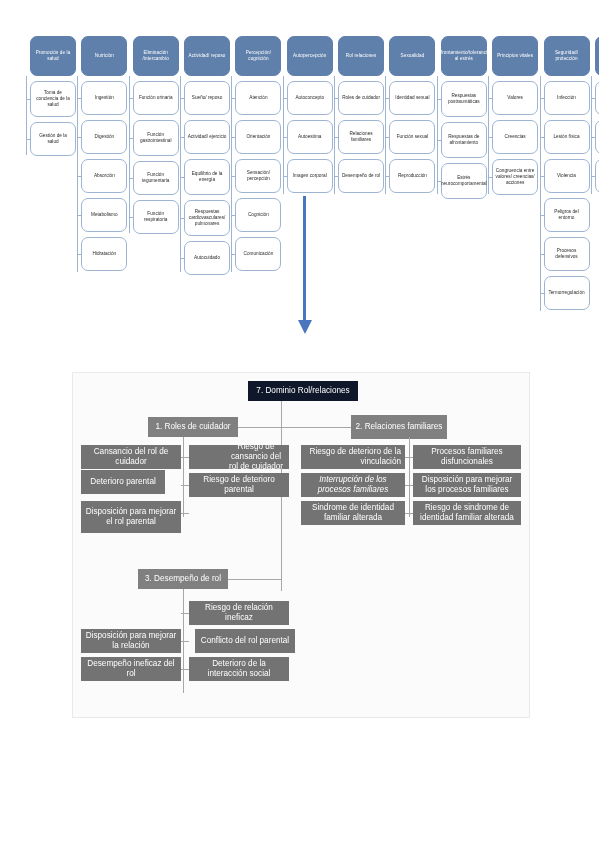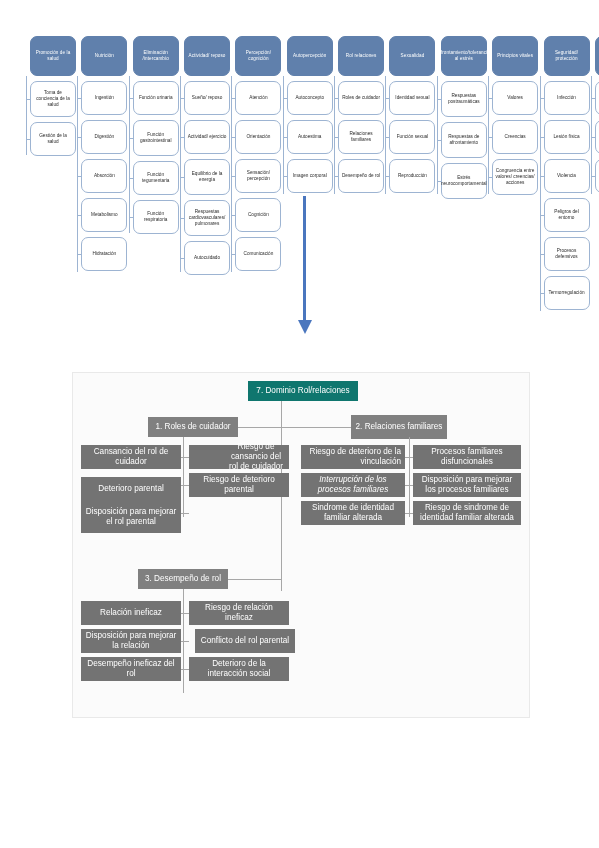--- a/index.html
+++ b/index.html
@@ -52,21 +52,21 @@
     position:absolute;left:72px;top:372px;width:456px;height:344px;
     background:#fbfbfb;border:1px solid #e9e9e9;
   }
   .node{
     position:absolute;box-sizing:border-box;
     color:#ffffff;display:flex;align-items:center;justify-content:center;
     text-align:center;font-size:8.2px;line-height:10.2px;padding:2px 4px;
   }
   .node.blue{background:#737373;}
   .node.gray{background:#808080;}
-  .node.root{background:#0f766e;}
+  .node.root{background:#0f172a;}
   .lnk{position:absolute;background:#a7a7a7;}
   .lnk.v{width:1px;}
   .lnk.h{height:1px;}
 </style>
 </head>
 <body>
 
 <div id="root">
 
   <div id="top-diagram">
@@ -193,21 +193,21 @@
     <div class="shaft"></div>
     <div class="head"></div>
   </div>
 
   <div id="bottom-panel">
       <div class="node root" style="left: 175px; top: 8px; width: 110px; height: 20px;">7. Dominio Rol/relaciones</div>
       <div class="lnk v" style="left: 208px; top: 28px; height: 190px;"></div>
       <div class="node gray" style="left: 75px; top: 44px; width: 90px; height: 20px;">1. Roles de cuidador</div>
       <div class="lnk h" style="left: 165px; top: 54px; width: 43px;"></div>
       <div class="node blue" style="left: 8px; top: 72px; width: 100px; height: 24px;">Cansancio del rol de cuidador</div>
-      <div class="node blue" style="left: 8px; top: 97px; width: 100px; height: 24px; margin-top: 7px;">Deterioro parental</div>
+      <div class="node blue" style="left: 8px; top: 97px; width: 84px; height: 24px;">Deterioro parental</div>
       <div class="node blue" style="left: 8px; top: 128px; width: 100px; height: 32px;">Disposición para mejorar el rol parental</div>
       <div class="node blue" style="left: 116px; top: 72px; width: 100px; height: 24px; padding-left: 38px;">Riesgo de cansancio del rol de cuidador</div>
       <div class="node blue" style="left: 116px; top: 100px; width: 100px; height: 24px;">Riesgo de deterioro parental</div>
       <div class="lnk v" style="left: 110px; top: 64px; height: 80px;"></div>
       <div class="lnk h" style="left: 108px; top: 84px; width: 8px;"></div>
       <div class="lnk h" style="left: 108px; top: 112px; width: 8px;"></div>
       <div class="lnk h" style="left: 108px; top: 140px; width: 8px;"></div>
       <div class="node gray" style="left: 278px; top: 42px; width: 96px; height: 24px;">2. Relaciones familiares</div>
       <div class="lnk h" style="left: 208px; top: 54px; width: 70px;"></div>
       <div class="node blue" style="left: 228px; top: 72px; width: 104px; height: 24px; text-align: right;">Riesgo de deterioro de la vinculación</div>
@@ -216,21 +216,20 @@
       <div class="node blue" style="left: 340px; top: 72px; width: 108px; height: 24px;">Procesos familiares disfuncionales</div>
       <div class="node blue" style="left: 340px; top: 100px; width: 108px; height: 24px;">Disposición para mejorar los procesos familiares</div>
       <div class="node blue" style="left: 340px; top: 128px; width: 108px; height: 24px;">Riesgo de sindrome de identidad familiar alterada</div>
       <div class="lnk v" style="left: 336px; top: 64px; height: 80px;"></div>
       <div class="lnk h" style="left: 332px; top: 84px; width: 8px;"></div>
       <div class="lnk h" style="left: 332px; top: 112px; width: 8px;"></div>
       <div class="lnk h" style="left: 332px; top: 140px; width: 8px;"></div>
       <div class="node gray" style="left: 65px; top: 196px; width: 90px; height: 20px;">3. Desempeño de rol</div>
       <div class="lnk h" style="left: 155px; top: 206px; width: 53px;"></div>
       <div class="lnk v" style="left: 110px; top: 216px; height: 104px;"></div>
-      <div class="node blue" style="left: 8px; top: 228px; width: 100px; height: 24px;">Relación ineficaz</div>
       <div class="node blue" style="left: 8px; top: 256px; width: 100px; height: 24px;">Disposición para mejorar la relación</div>
       <div class="node blue" style="left: 8px; top: 284px; width: 100px; height: 24px;">Desempeño ineficaz del rol</div>
       <div class="node blue" style="left: 116px; top: 228px; width: 100px; height: 24px;">Riesgo de relación ineficaz</div>
       <div class="node blue" style="left: 122px; top: 256px; width: 100px; height: 24px;">Conflicto del rol parental</div>
       <div class="node blue" style="left: 116px; top: 284px; width: 100px; height: 24px;">Deterioro de la interacción social</div>
       <div class="lnk h" style="left: 108px; top: 240px; width: 8px;"></div>
       <div class="lnk h" style="left: 108px; top: 268px; width: 8px;"></div>
       <div class="lnk h" style="left: 108px; top: 296px; width: 8px;"></div>
     </div>
 

